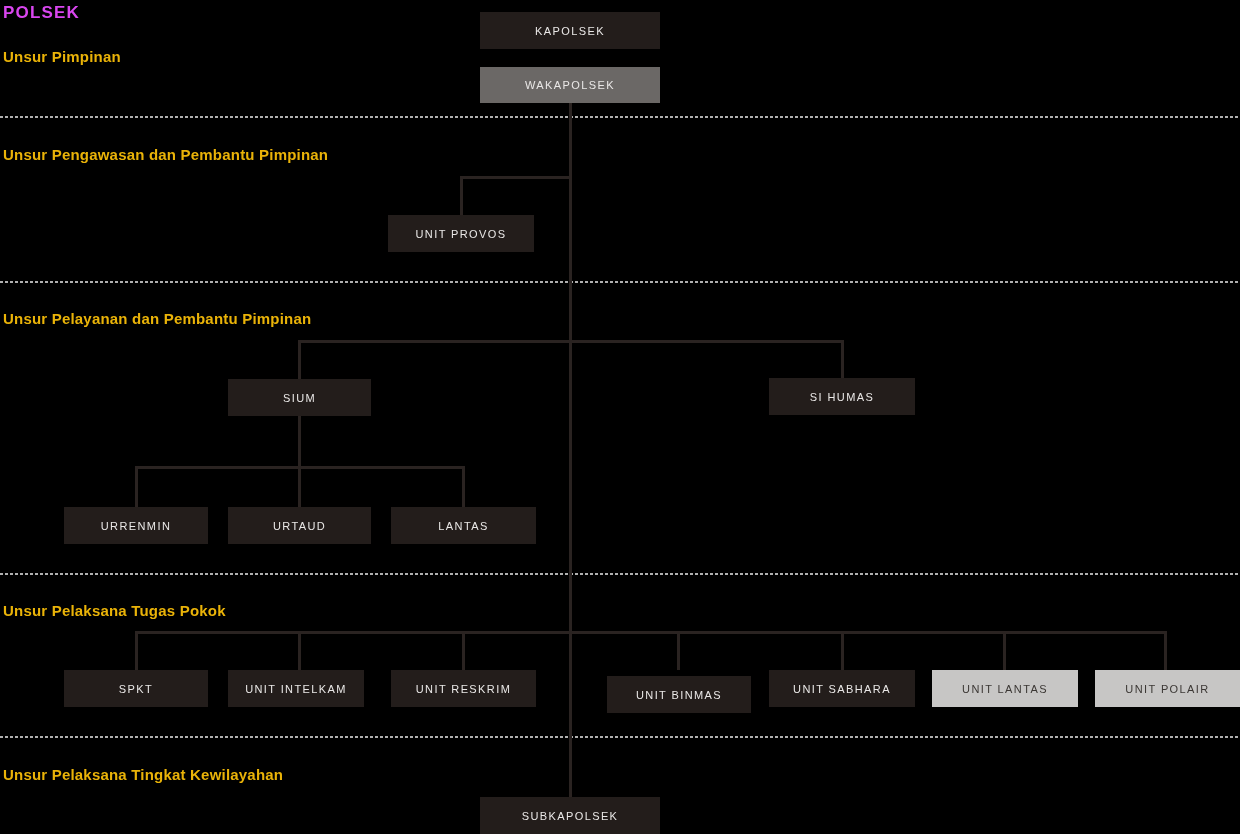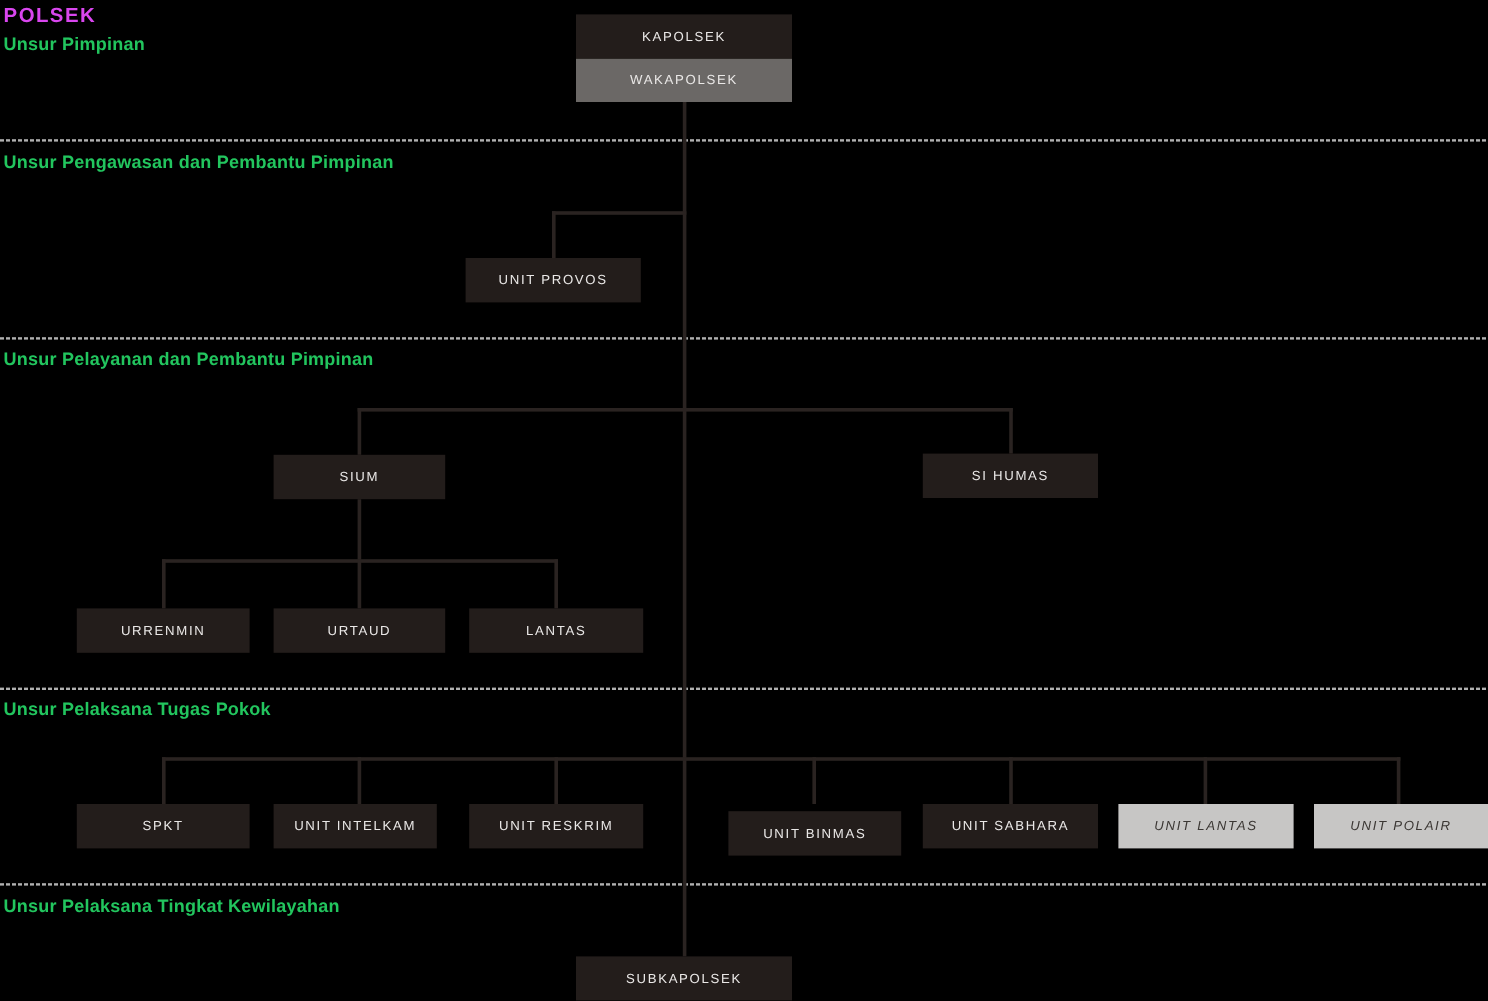--- a/index.html
+++ b/index.html
@@ -18,21 +18,22 @@
     font-weight: bold;
     letter-spacing: 1.2px;
     color: #d946ef;
   }
   .section-label {
     position: absolute;
     left: 3px;
     font-size: 15px;
     font-weight: bold;
     letter-spacing: 0.2px;
-    color: #22c55e;
+    color: #eab308;
+    margin-top: 19px;
   }
   .divider {
     position: absolute;
     left: 0;
     width: 1240px;
     height: 2px;
     background-image: repeating-linear-gradient(90deg, #b0b0b0 0 3px, transparent 3px 5px);
   }
   .line {
     position: absolute;
@@ -42,21 +43,21 @@
     position: absolute;
     display: flex;
     align-items: center;
     justify-content: center;
     font-size: 11px;
     letter-spacing: 1.4px;
     white-space: nowrap;
   }
   .node.dark  { background: #231d1b; color: #eae8e7; }
   .node.gray  { background: #6b6866; color: #eae8e7; }
-  .node.light { background: #c7c6c5; color: #3b3734; font-style: italic; }
+  .node.light { background: #c7c6c5; color: #3b3734; }
 </style>
 </head>
 <body>
 
 <div class="canvas">
 
   <div class="chart-title">POLSEK</div>
   <div class="section-label" style="top:29px">Unsur Pimpinan</div>
   <div class="section-label" style="top:127px">Unsur Pengawasan dan Pembantu Pimpinan</div>
   <div class="section-label" style="top:291px">Unsur Pelayanan dan Pembantu Pimpinan</div>
@@ -86,21 +87,21 @@
   <div class="line" style="left:135px;  top:631px; width:1032px; height:3px"></div>
   <div class="line" style="left:135px;  top:631px; width:3px; height:39px"></div>
   <div class="line" style="left:298px;  top:631px; width:3px; height:39px"></div>
   <div class="line" style="left:462px;  top:631px; width:3px; height:39px"></div>
   <div class="line" style="left:677px;  top:631px; width:3px; height:39px"></div>
   <div class="line" style="left:841px;  top:631px; width:3px; height:39px"></div>
   <div class="line" style="left:1003px; top:631px; width:3px; height:39px"></div>
   <div class="line" style="left:1164px; top:631px; width:3px; height:39px"></div>
 
   <div class="node dark" style="left:480px;  top:12px;  width:180px; height:37px">KAPOLSEK</div>
-  <div class="node gray" style="left:480px;  top:49px;  width:180px; height:36px">WAKAPOLSEK</div>
+  <div class="node gray" style="left:480px;  top:67px;  width:180px; height:36px">WAKAPOLSEK</div>
 
   <div class="node dark" style="left:388px;  top:215px; width:146px; height:37px">UNIT PROVOS</div>
 
   <div class="node dark" style="left:228px;  top:379px; width:143px; height:37px">SIUM</div>
   <div class="node dark" style="left:769px;  top:378px; width:146px; height:37px">SI HUMAS</div>
   <div class="node dark" style="left:64px;   top:507px; width:144px; height:37px">URRENMIN</div>
   <div class="node dark" style="left:228px;  top:507px; width:143px; height:37px">URTAUD</div>
   <div class="node dark" style="left:391px;  top:507px; width:145px; height:37px">LANTAS</div>
 
   <div class="node dark" style="left:64px;   top:670px; width:144px; height:37px">SPKT</div>

